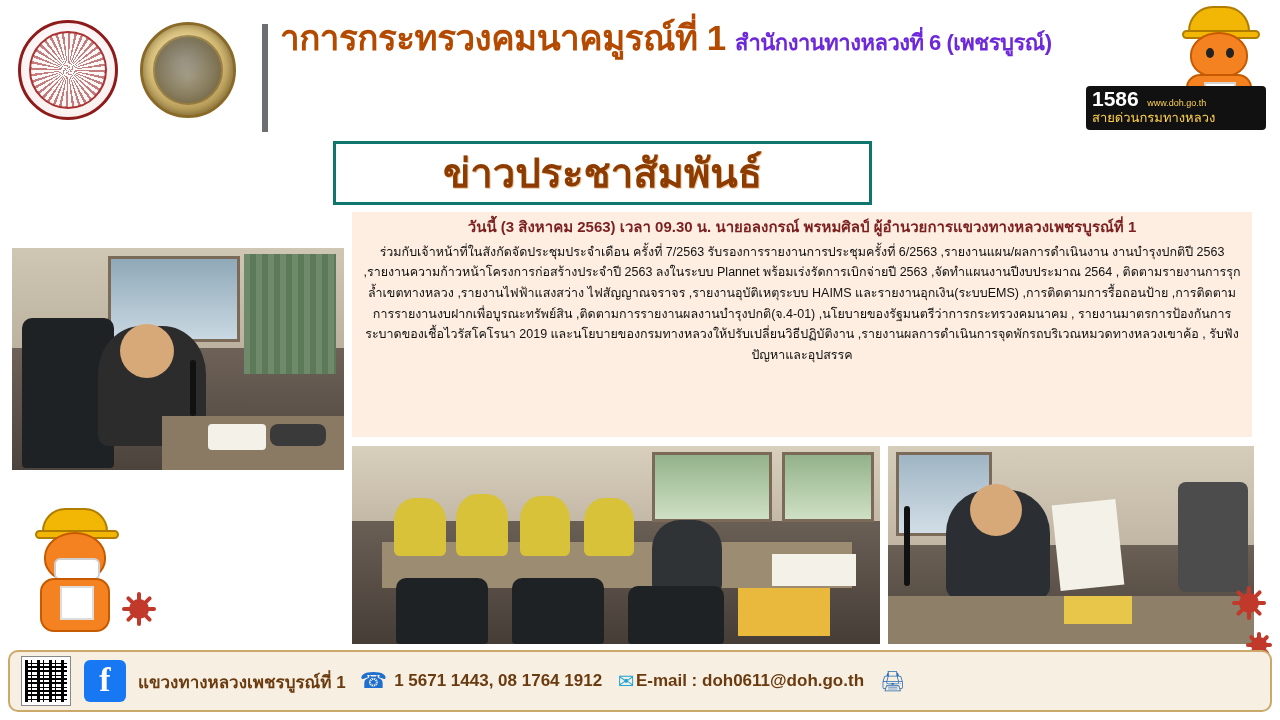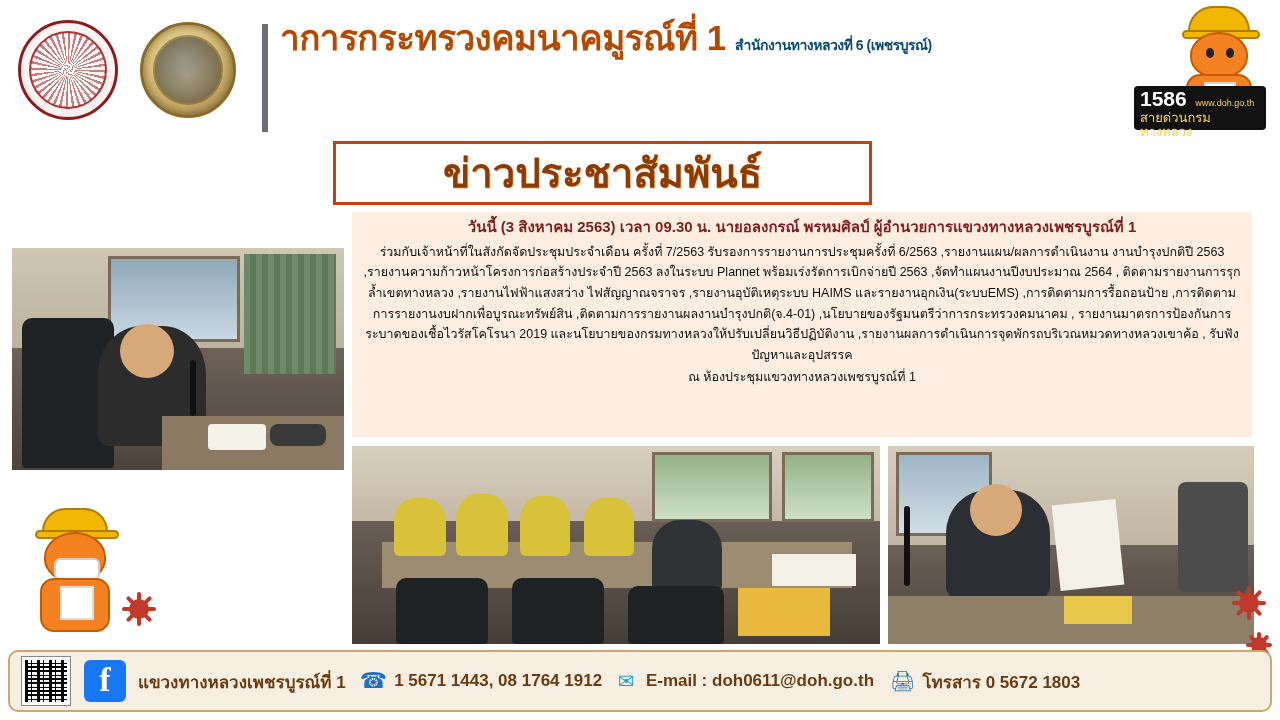--- a/index.html
+++ b/index.html
@@ -44,49 +44,49 @@
   .title-bar .rule{
     position:absolute;left:0;top:4px;width:6px;height:108px;background:#6d6e71;
   }
   .th-title{
     margin:0;padding-left:18px;
     font-size:35px;font-weight:bold;color:#b44a00;line-height:1.05;
     letter-spacing:-0.5px;
     white-space:nowrap;
   }
   .th-title .num{color:#b44a00;}
-  .th-sub{font-size:14px;color:#0c4a6e;font-weight:bold;}
+  .th-sub{font-size:22px;color:#6d28d9;font-weight:bold;}
   .en-title{
     margin:2px 0 0 0;padding-left:18px;
     font-size:43px;font-weight:bold;color:#f0a500;
     -webkit-text-stroke:1px #6d6e71;
     letter-spacing:1px;line-height:1;
     white-space:nowrap;
   }
   
   .mascot-top{position:absolute;right:18px;top:6px;width:86px;height:132px;}
   .m-hat{position:absolute;left:12px;top:0;width:62px;height:30px;background:#f2b705;border-radius:30px 30px 6px 6px;border:2px solid #b07d00;box-sizing:border-box;}
   .m-hat:after{content:"";position:absolute;left:-8px;top:22px;width:78px;height:9px;background:#f2b705;border:2px solid #b07d00;border-radius:6px;box-sizing:border-box;}
   .m-head{position:absolute;left:14px;top:26px;width:58px;height:46px;background:#f58220;border-radius:50% 50% 45% 45%;border:2px solid #c65a00;box-sizing:border-box;}
   .m-eye{position:absolute;top:14px;width:8px;height:10px;background:#222;border-radius:50%;}
   .m-eye.l{left:14px;} .m-eye.r{left:34px;}
   .m-body{position:absolute;left:10px;top:68px;width:66px;height:54px;background:#f58220;border-radius:14px 14px 10px 10px;border:2px solid #c65a00;box-sizing:border-box;}
   .m-vest{position:absolute;left:16px;top:6px;width:32px;height:34px;background:#ffffff;border:2px solid #d4d4d4;box-sizing:border-box;}
   .m-vest:after{content:"";position:absolute;left:-2px;top:12px;width:32px;height:6px;background:#f2b705;}
   .hotline{
-    position:absolute;right:14px;top:86px;width:132px;height:44px;
+    position:absolute;right:14px;top:86px;width:180px;height:44px;
     background:#111;border-radius:4px;color:#fff;padding:2px 6px;box-sizing:border-box;
   }
   .hotline .num{font-size:21px;font-weight:bold;color:#ffffff;line-height:1;display:inline-block;}
   .hotline .site{font-size:9px;color:#ffd24d;margin-left:4px;}
   .hotline .cap{font-size:13px;color:#ffd24d;display:block;line-height:1.1;margin-top:1px;}
   
   .banner{
     position:absolute;left:333px;top:141px;width:533px;height:58px;
-    background:#ffffff;border:3px solid #c2410c;
+    background:#ffffff;border:3px solid #0f766e;
     display:flex;align-items:center;justify-content:center;
   }
   .banner span{
     font-size:40px;font-weight:bold;color:#8e3b00;line-height:1;
     text-shadow:1px 1px 0 #e9c8a4;
   }
   
   .text-panel{
     position:absolute;left:352px;top:212px;width:900px;height:225px;
     background:#fdeee1;
@@ -155,21 +155,21 @@
   }
   .fb{
     width:42px;height:42px;margin-left:14px;background:#1877f2;border-radius:6px;
     color:#fff;font-size:34px;font-weight:bold;line-height:40px;text-align:center;
     font-family:"Liberation Serif",serif;
   }
   .f-name{margin-left:12px;font-size:17px;font-weight:bold;color:#6b3b10;}
   .f-phone-ic{margin-left:14px;color:#1f6fd0;font-size:22px;}
   .f-phone{margin-left:7px;font-size:17px;font-weight:bold;color:#6b3b10;}
   .f-mail-ic{margin-left:16px;font-size:20px;color:#1fa6d8;}
-  .f-mail{margin-left:11px;font-size:17px;font-weight:bold;color:#6b3b10;}
+  .f-mail{margin-left:1px;font-size:17px;font-weight:bold;color:#6b3b10;}
   .f-fax-ic{margin-left:16px;font-size:20px;color:#2b6fb5;}
   .f-fax{margin-left:7px;font-size:17px;font-weight:bold;color:#6b3b10;}
 </style>
 </head>
 <body>
 
 <div class="header">
   <div class="seal1"></div>
   <div class="seal2"></div>
 
@@ -200,21 +200,20 @@
   </div>
 </div>
 
 <div class="banner">
   <span>ข่าวประชาสัมพันธ์</span>
 </div>
 
 <div class="text-panel">
   <p class="lead">วันนี้ (3 สิงหาคม 2563) เวลา 09.30 น. นายอลงกรณ์ พรหมศิลป์ ผู้อำนวยการแขวงทางหลวงเพชรบูรณ์ที่ 1</p>
   <p class="body">ร่วมกับเจ้าหน้าที่ในสังกัดจัดประชุมประจำเดือน ครั้งที่ 7/2563 รับรองการรายงานการประชุมครั้งที่ 6/2563 ,รายงานแผน/ผลการดำเนินงาน งานบำรุงปกติปี 2563 ,รายงานความก้าวหน้าโครงการก่อสร้างประจำปี 2563 ลงในระบบ Plannet พร้อมเร่งรัดการเบิกจ่ายปี 2563 ,จัดทำแผนงานปีงบประมาณ 2564 , ติดตามรายงานการรุกล้ำเขตทางหลวง ,รายงานไฟฟ้าแสงสว่าง ไฟสัญญาณจราจร ,รายงานอุบัติเหตุระบบ HAIMS และรายงานอุกเงิน(ระบบEMS) ,การติดตามการรื้อถอนป้าย ,การติดตามการรายงานงบฝากเพื่อบูรณะทรัพย์สิน ,ติดตามการรายงานผลงานบำรุงปกติ(จ.4-01) ,นโยบายของรัฐมนตรีว่าการกระทรวงคมนาคม , รายงานมาตรการป้องกันการระบาดของเชื้อไวรัสโคโรนา 2019 และนโยบายของกรมทางหลวงให้ปรับเปลี่ยนวิธีปฏิบัติงาน ,รายงานผลการดำเนินการจุดพักรถบริเวณหมวดทางหลวงเขาค้อ , รับฟังปัญหาและอุปสรรค</p>
-  <p class="place">ณ ห้องประชุมแขวงทางหลวงเพชรบูรณ์ที่ 1</p>
 </div>
 
 <div class="photo p1">
   <div class="ph-wall"></div>
   <div class="ph-wall2"></div>
   <div class="ph-window" style="left:96px;top:8px;width:132px;height:86px;"></div>
   <div class="ph-curtain" style="left:232px;top:6px;width:92px;height:120px;"></div>
   <div class="ph-chair" style="left:10px;top:70px;width:92px;height:150px;"></div>
   <div class="ph-person" style="left:86px;top:78px;width:108px;height:120px;"></div>
   <div class="ph-face" style="left:108px;top:76px;width:54px;height:54px;"></div>
@@ -288,14 +287,13 @@
 
 <div class="footer">
   <div class="qr"></div>
   <div class="fb">f</div>
   <div class="f-name">แขวงทางหลวงเพชรบูรณ์ที่ 1</div>
   <div class="f-phone-ic">☎</div>
   <div class="f-phone">1 5671 1443, 08 1764 1912</div>
   <div class="f-mail-ic">✉</div>
   <div class="f-mail">E-mail : doh0611@doh.go.th</div>
   <div class="f-fax-ic">🖨</div>
-  <div class="f-fax">โทรสาร 0 5672 1803</div>
 </div>
 
 </body></html>

